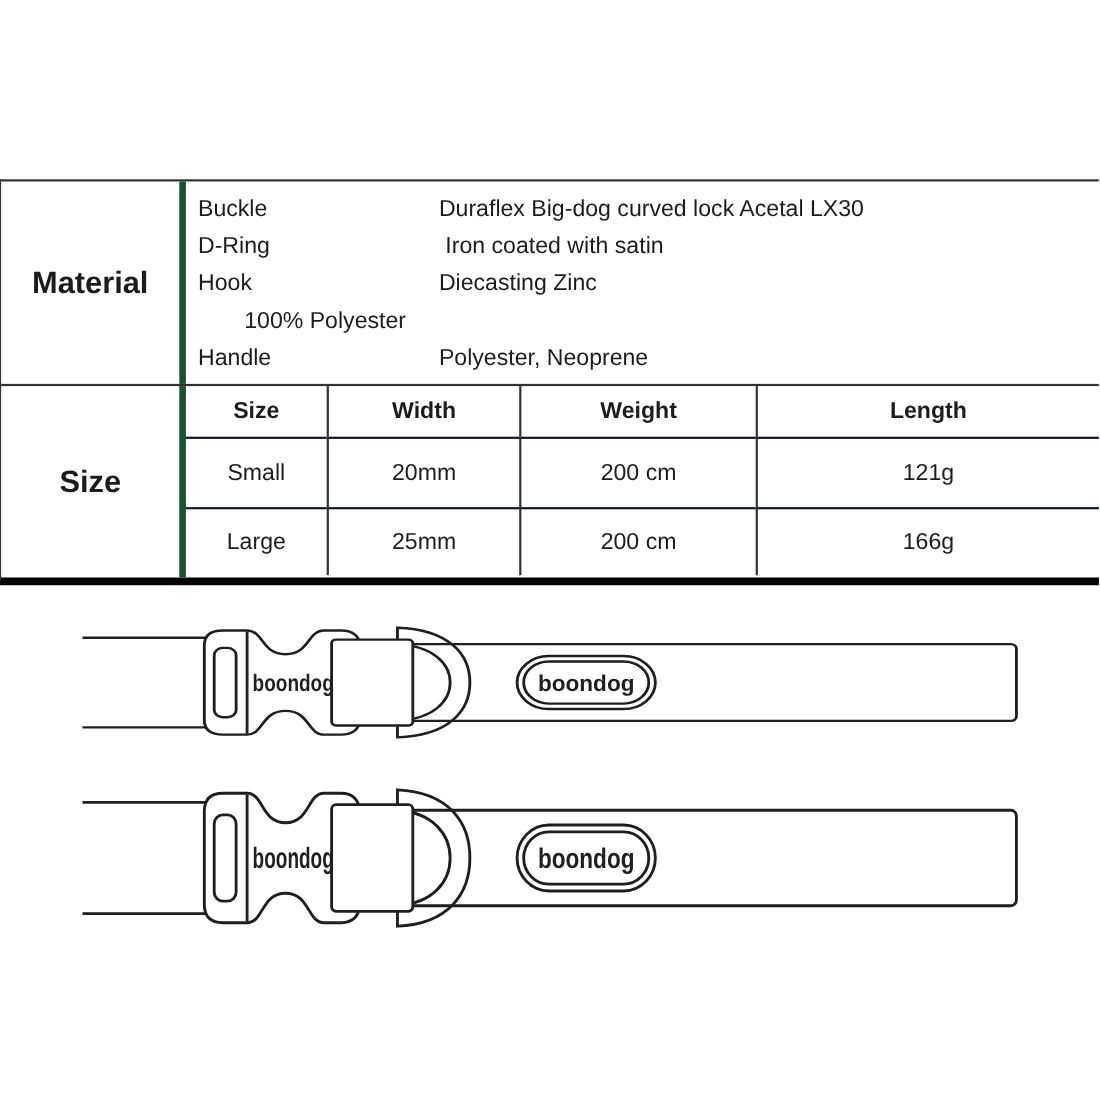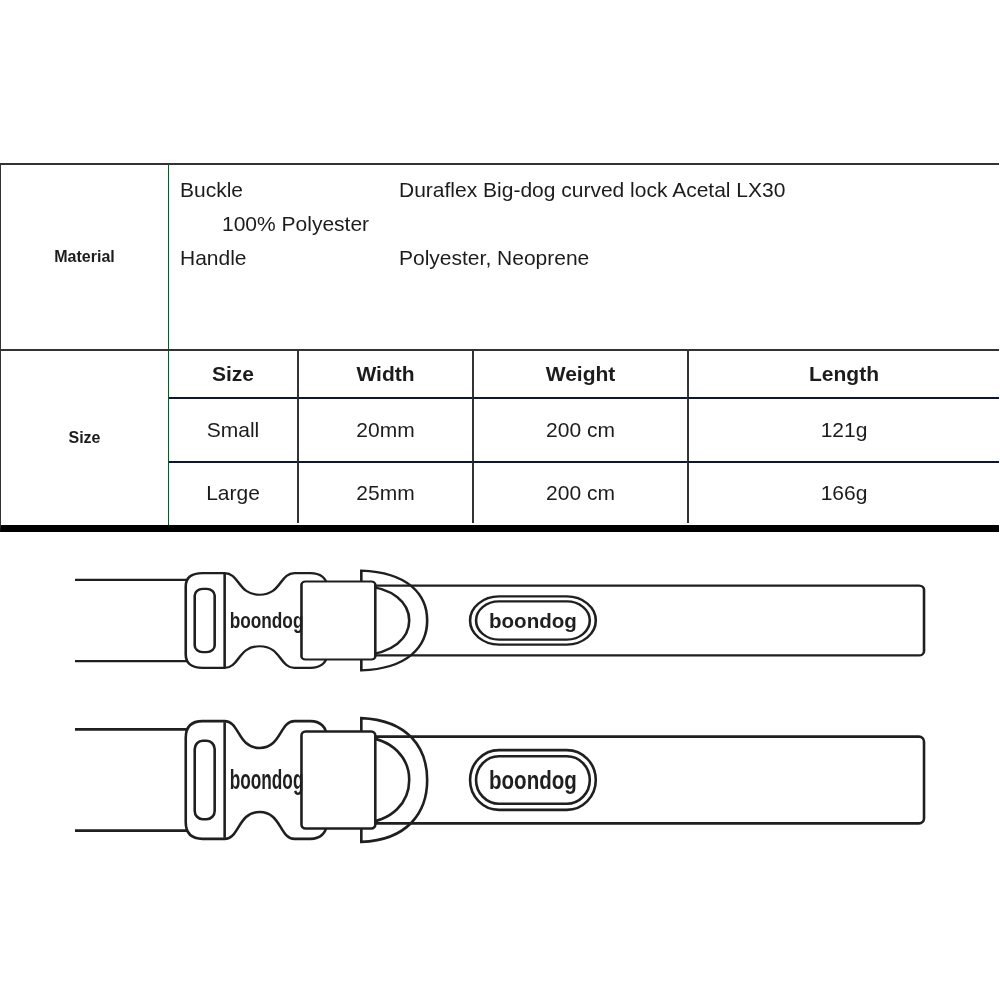--- a/index.html
+++ b/index.html
@@ -12,23 +12,23 @@
   .spec-table {
     position:absolute; left:0; top:163px; width:999px;
     border-top:2px solid #333333;
     border-left:1px solid #333333;
     border-bottom:7px solid #000000;
     box-sizing:border-box;
   }
   .mat-row { height:186px; display:flex; border-bottom:2px solid #333333; box-sizing:border-box; }
   .size-row { height:174px; display:flex; box-sizing:border-box; }
   .row-label {
-    width:168px; flex:0 0 168px; border-right:1px solid #14532d; box-sizing:border-box;
+    width:168px; flex:0 0 168px; border-right:6px solid #14532d; box-sizing:border-box;
     display:flex; align-items:center; justify-content:center;
-    font-weight:bold; font-size:16px;
+    font-weight:bold; font-size:28px;
   }
   .mat-list { flex:1; padding:8px 0 0 11px; }
   .mat-line { display:flex; height:34px; align-items:center; font-size:21px; }
   .mat-key { width:177px; flex:0 0 177px; }
   .mat-val { white-space:pre;margin-left:42px; }
 
   .size-grid {
     flex:1; display:grid;
     grid-template-columns:128px 175px 215px 1fr;
     grid-template-rows:46px 64px 62px;
@@ -58,20 +58,28 @@
 <div class="page">
 
   <div class="spec-table">
 
     <div class="mat-row">
       <div class="row-label">Material</div>
       <div class="mat-list">
         <div class="mat-line">
           <span class="mat-key">Buckle</span>
           <span class="mat-val">Duraflex Big-dog curved lock Acetal LX30</span>
+        </div>
+        <div class="mat-line">
+          <span class="mat-key">D-Ring</span>
+          <span class="mat-val"> Iron coated with satin</span>
+        </div>
+        <div class="mat-line">
+          <span class="mat-key">Hook</span>
+          <span class="mat-val">Diecasting Zinc</span>
         </div>
         <div class="mat-line">
           <span class="mat-val">100% Polyester</span>
         </div>
         <div class="mat-line">
           <span class="mat-key">Handle</span>
           <span class="mat-val">Polyester, Neoprene</span>
         </div>
       </div>
     </div>

